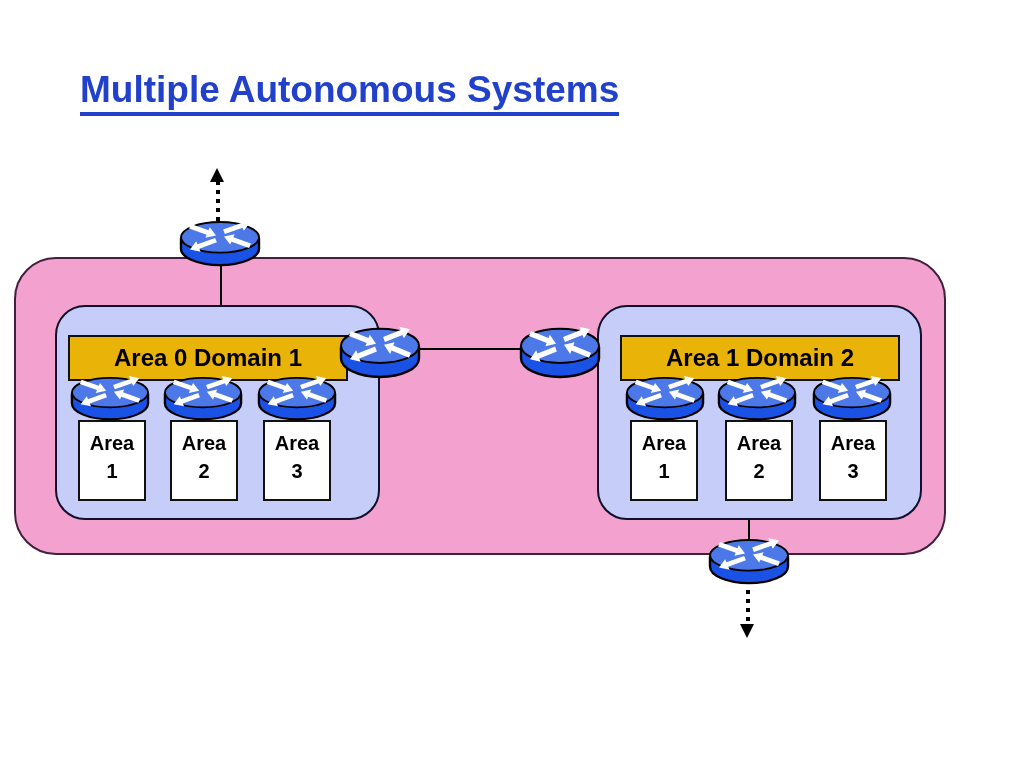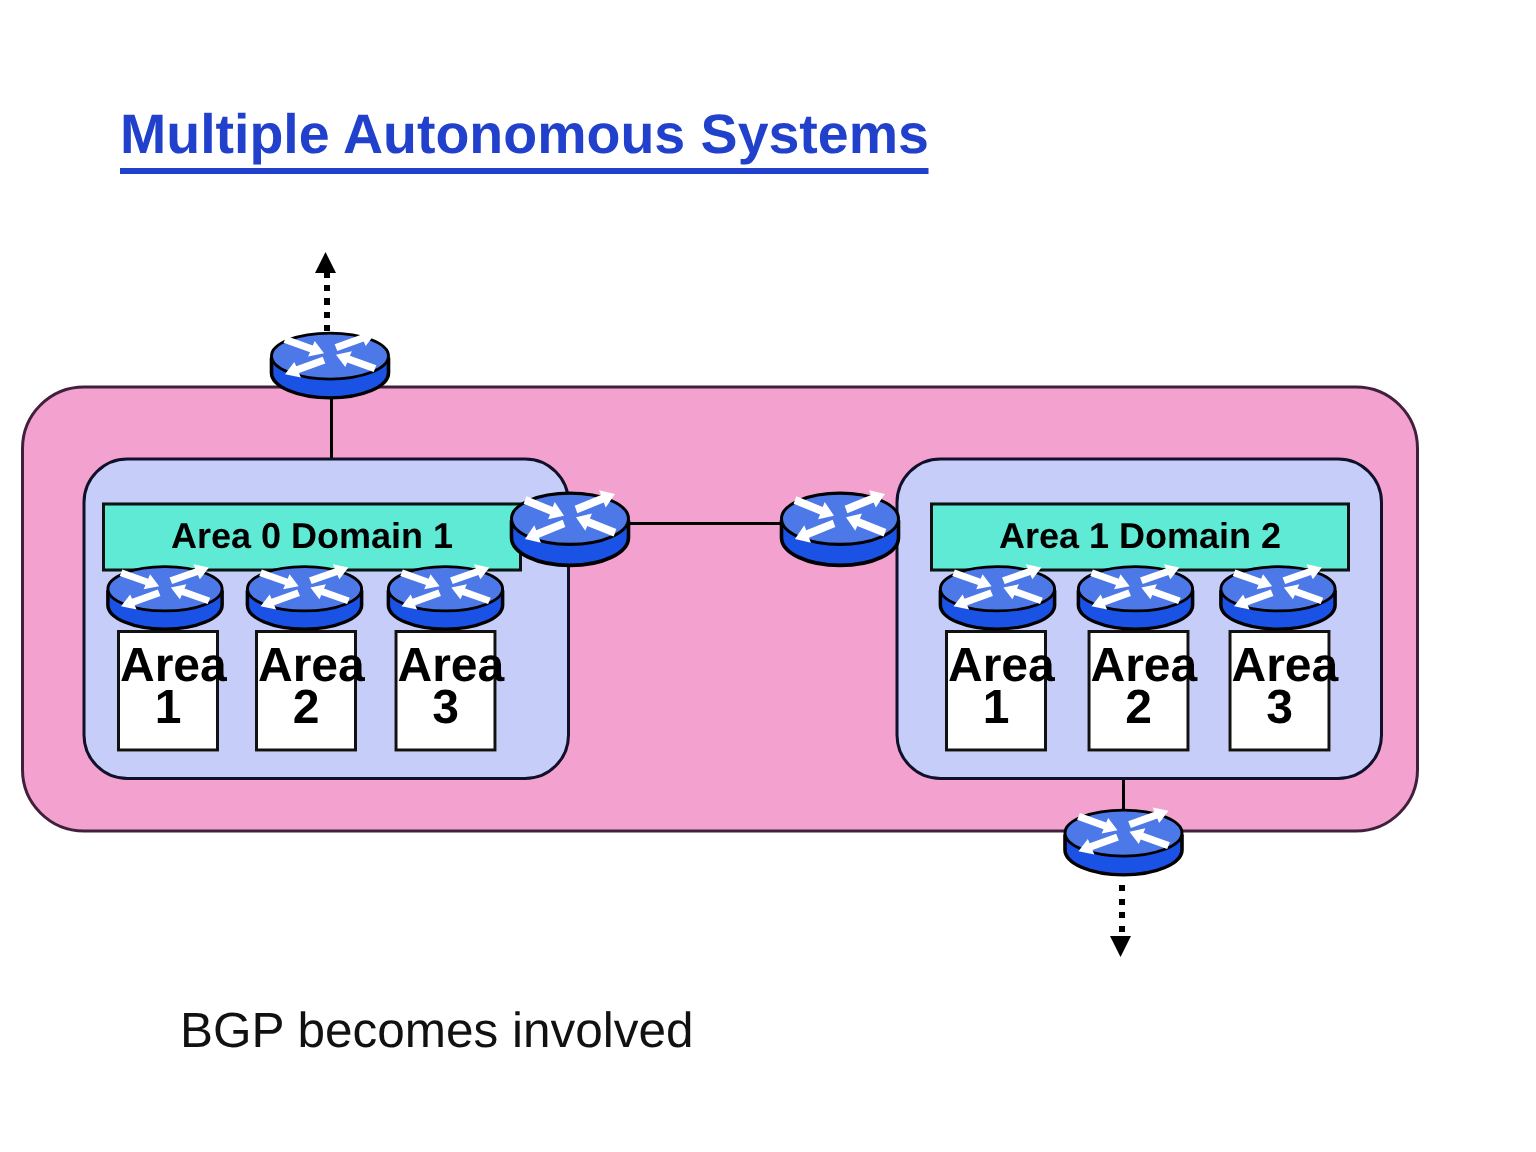--- a/index.html
+++ b/index.html
@@ -26,31 +26,31 @@
   
   .domain{
     width:321px;height:211px;background:#c5cdf8;
     border:2px solid #10102a;border-radius:30px;
   }
   .domain1{left:55px;top:305px;}
   .domain2{left:597px;top:305px;}
 
   
   .domain-label{
-    width:276px;height:42px;background:#5eead4;border:2px solid #111111;
+    width:276px;height:42px;background:#eab308;border:2px solid #111111;
     font-size:24px;font-weight:bold;color:#000;
     text-align:center;line-height:42px;white-space:nowrap;
   }
   .label1{left:68px;top:335px;}
   .label2{left:620px;top:335px;}
 
   
   .area-box{
     width:64px;height:70px;background:#ffffff;border:2px solid #111111;
-    font-size:32px;font-weight:bold;color:#000;
+    font-size:20px;font-weight:bold;color:#000;
     text-align:center;line-height:28px;padding-top:7px;
   }
 
   
   .line-v{width:2px;background:#000;}
   .line-h{height:2px;background:#000;}
 
   
   .dotted-v{
     width:4px;
@@ -168,15 +168,14 @@
       <use href="#routerShape"></use>
     </svg>
 
   <svg class="abs router" style="left:707px;top:534px;" width="84" height="52" viewBox="0 0 84 56" preserveAspectRatio="none">
       <use href="#routerShape"></use>
     </svg>
 
   <div class="abs dotted-v" style="left:746px;top:590px;height:34px;"></div>
   <div class="abs arrow-head-down" style="left:740px;top:624px;"></div>
 
-  <div class="abs caption">BGP becomes involved</div>
 
 </div>
 
 </body></html>

